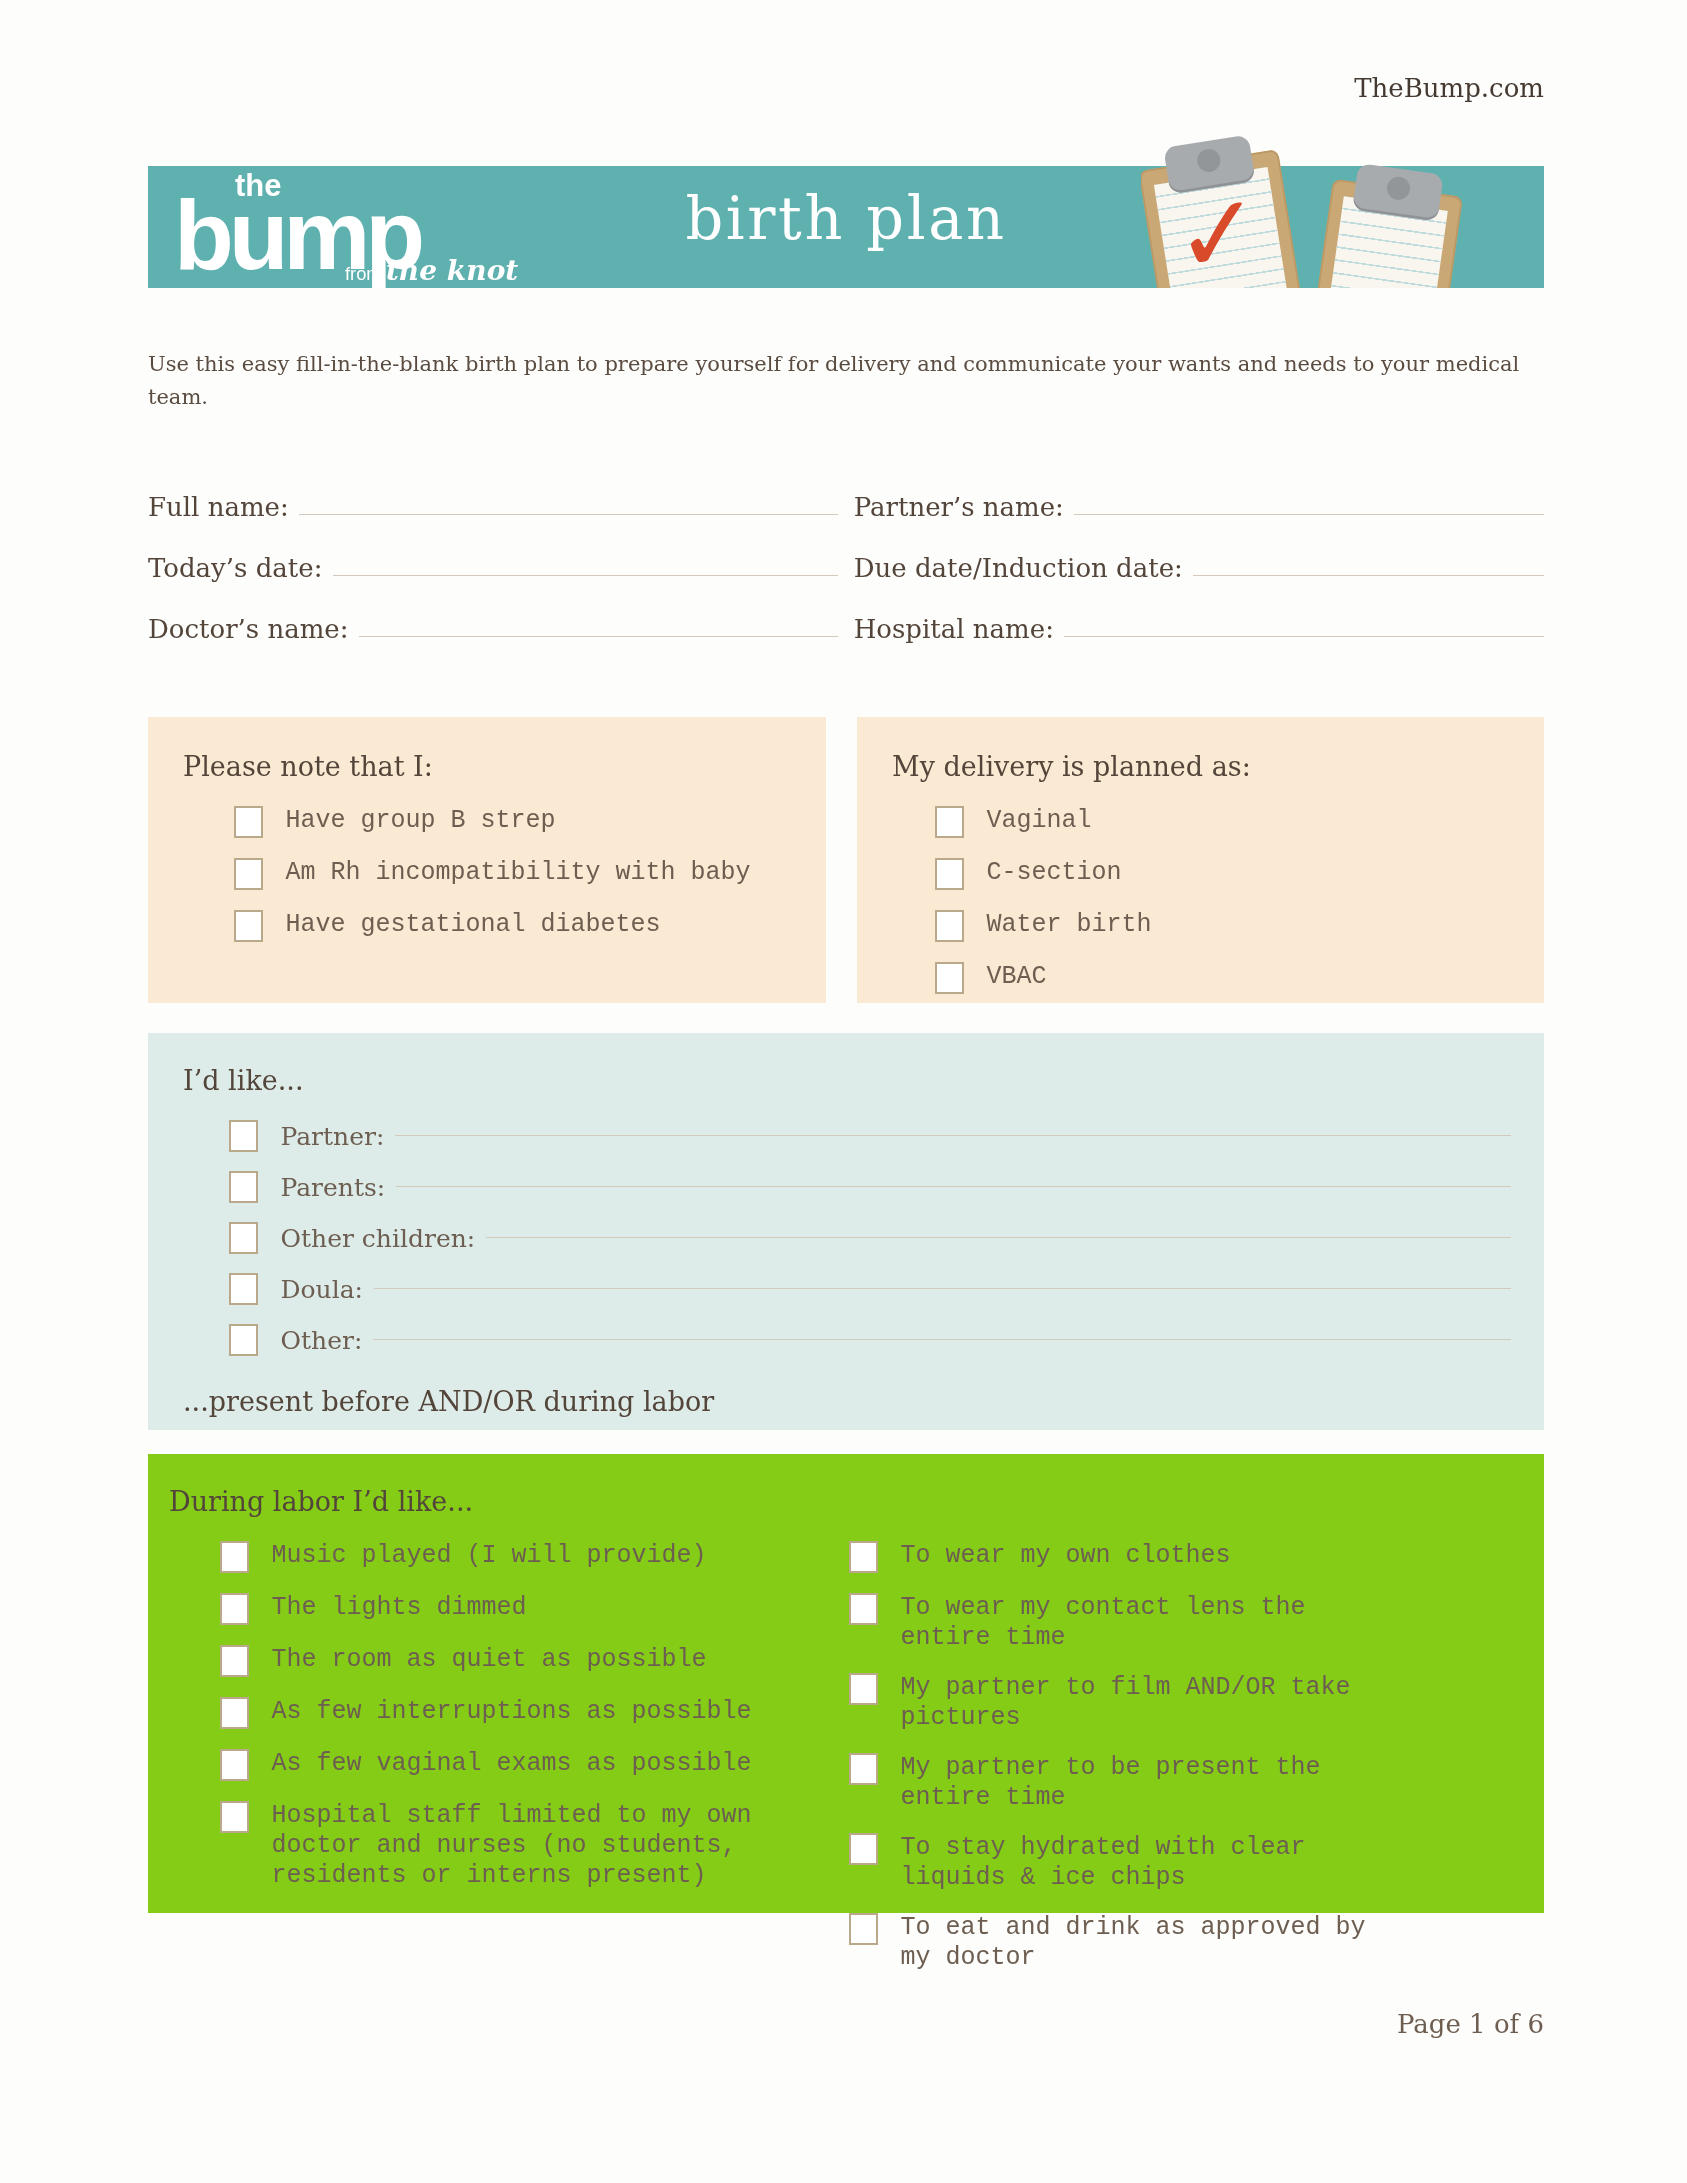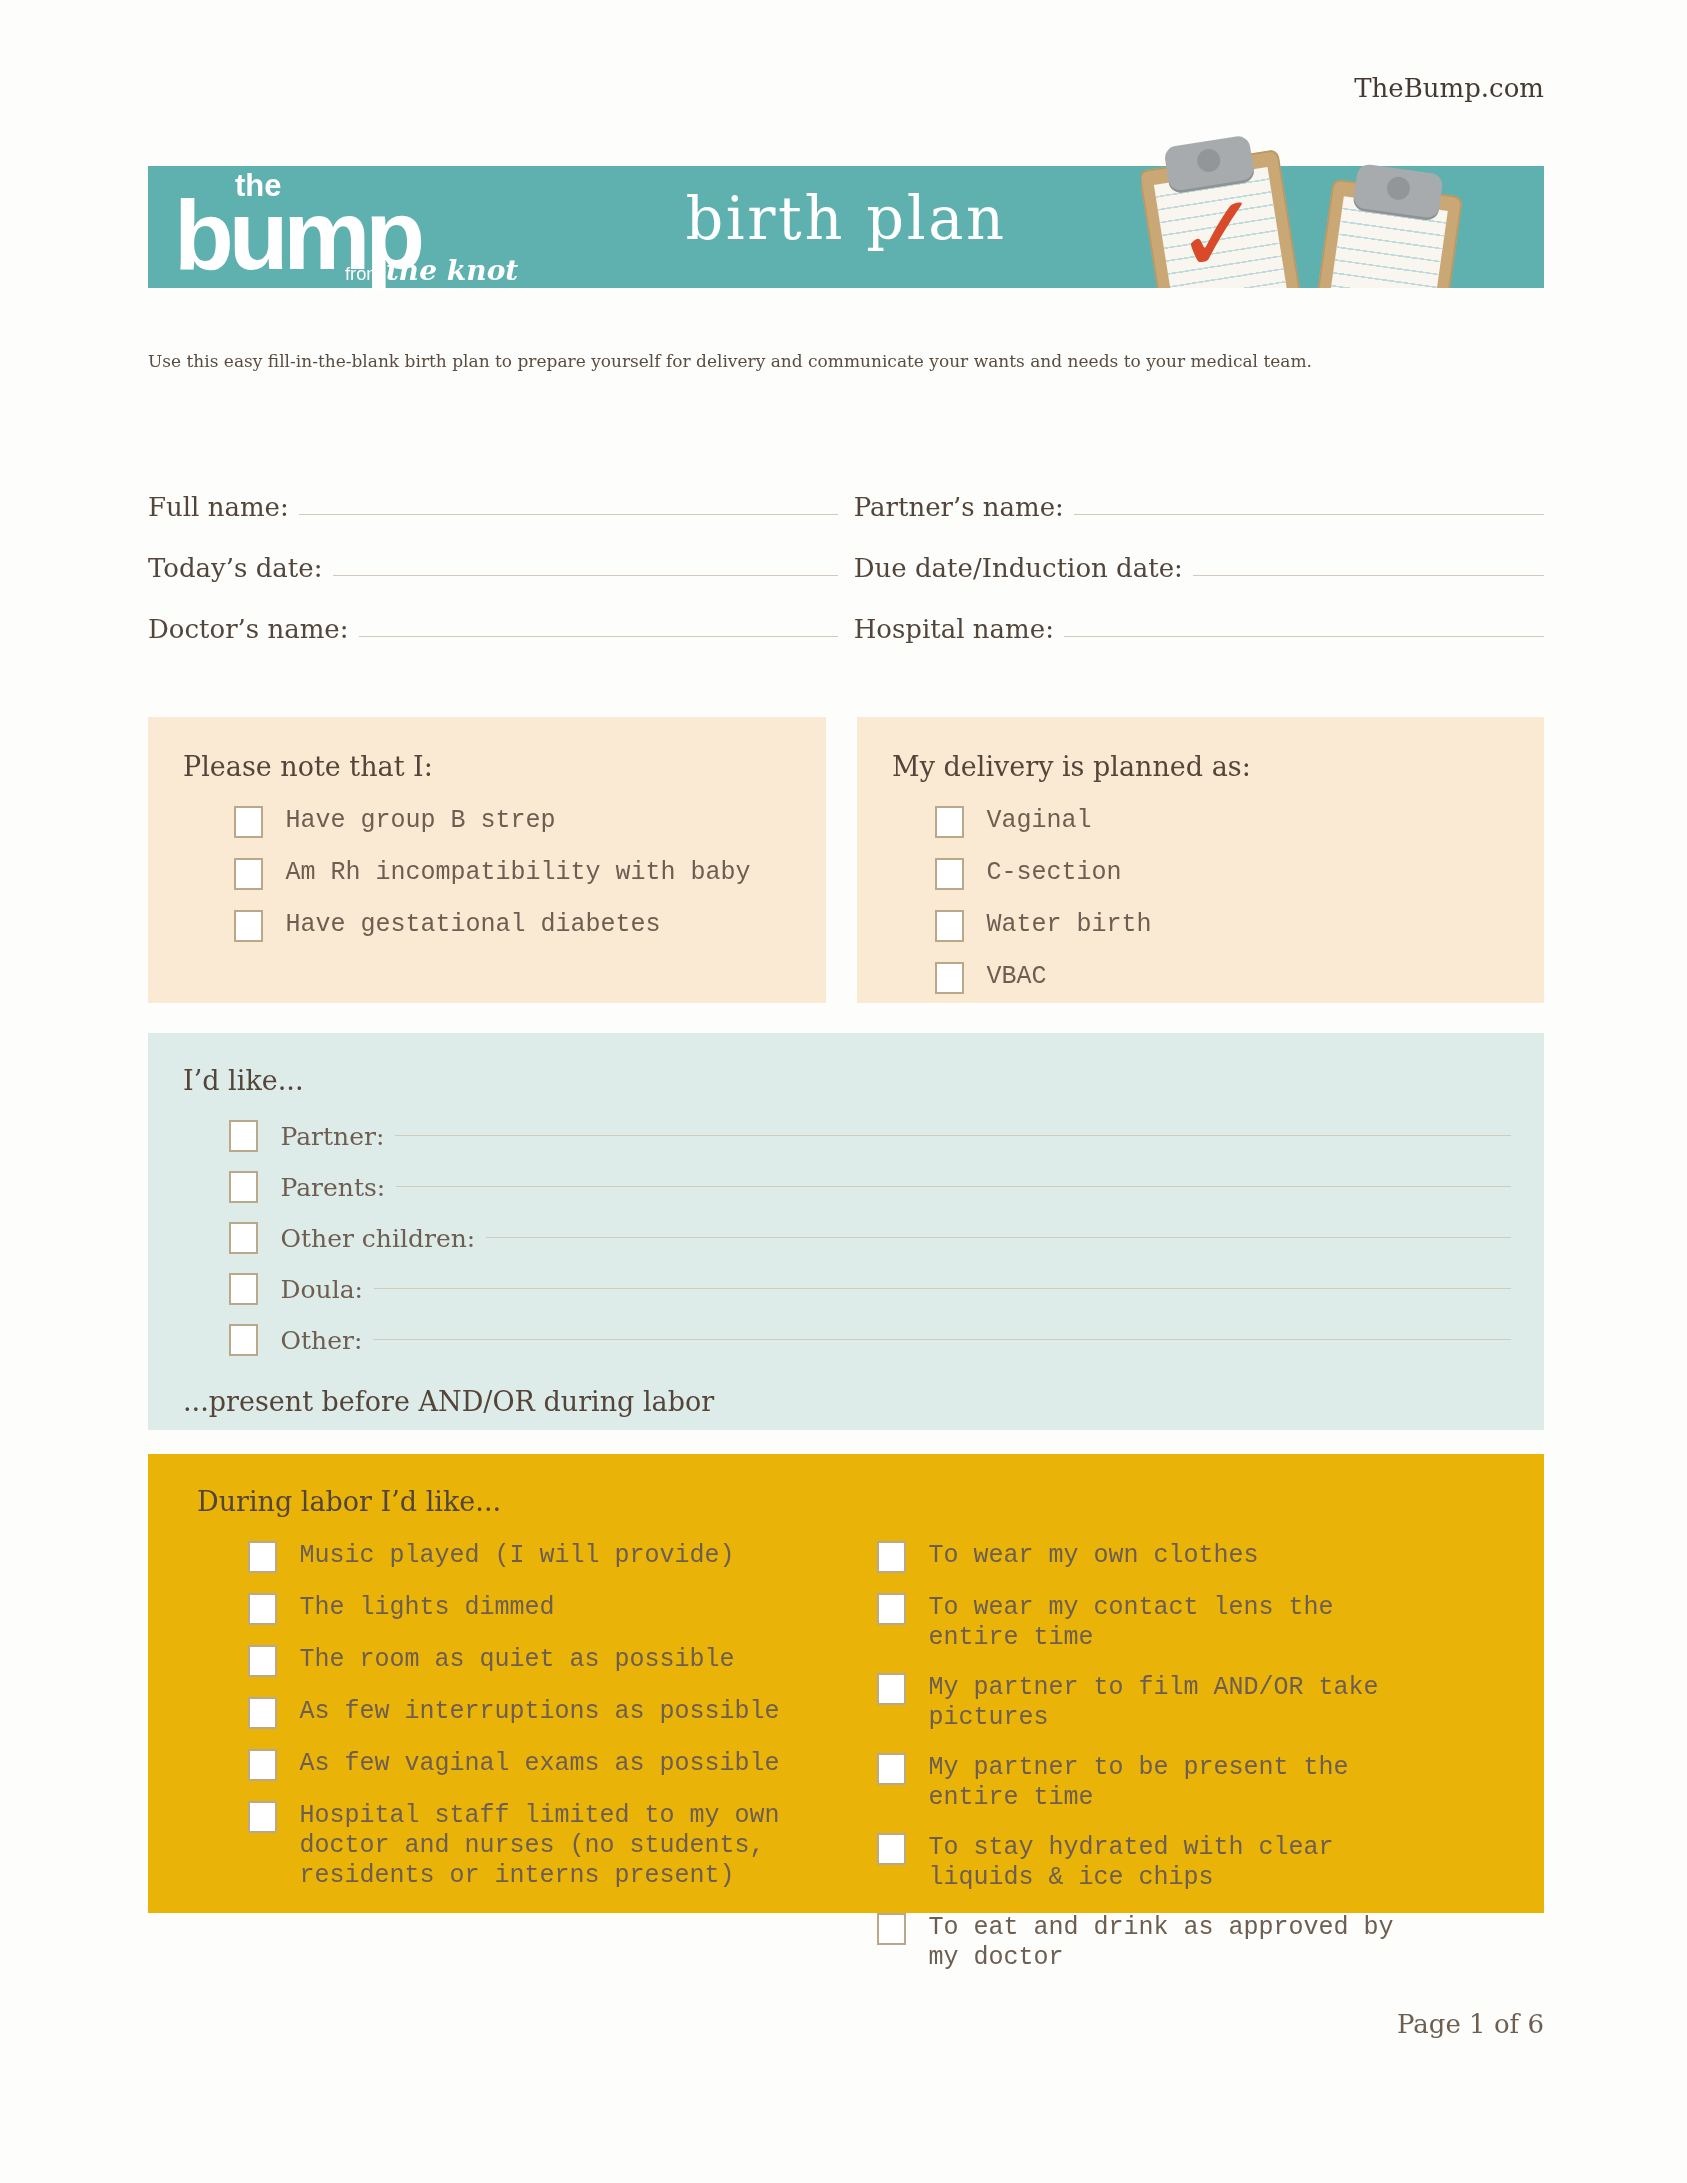--- a/index.html
+++ b/index.html
@@ -107,21 +107,21 @@
     line-height: 1;
     color: #d84a2a;
     transform: rotate(4deg);
   }
 
   
   .intro {
     position: absolute;
     left: 148px; top: 348px;
     width: 1389px;
-    font-size: 17px;
+    font-size: 21px;
     line-height: 1.55;
     color: #5b4c41;
   }
 
   
   .fields {
     position: absolute;
     left: 148px; top: 461px;
     width: 1396px;
     display: grid;
@@ -195,23 +195,23 @@
   .like-footer {
     margin-top: 30px;
     font-size: 27px;
     color: #54453b;
   }
 
   .box-during {
     position: absolute;
     left: 148px; top: 1454px;
     width: 1396px; height: 459px;
-    background: #eab308;
+    background: #84cc16;
     box-sizing: border-box;
-    padding: 28px 49px;
+    padding: 28px 21px;
   }
   .during-cols { display: flex; }
   .col-left  { width: 668px; flex: none; }
   .col-right { flex: 1; }
   .col-left .chk-item  { margin-left: 51px; }
   .col-right .chk-item { margin-left: 12px; }
   .chk-text { max-width: 489px; font-family: Liberation Mono, monospace; }
 
   
   .page-num {

